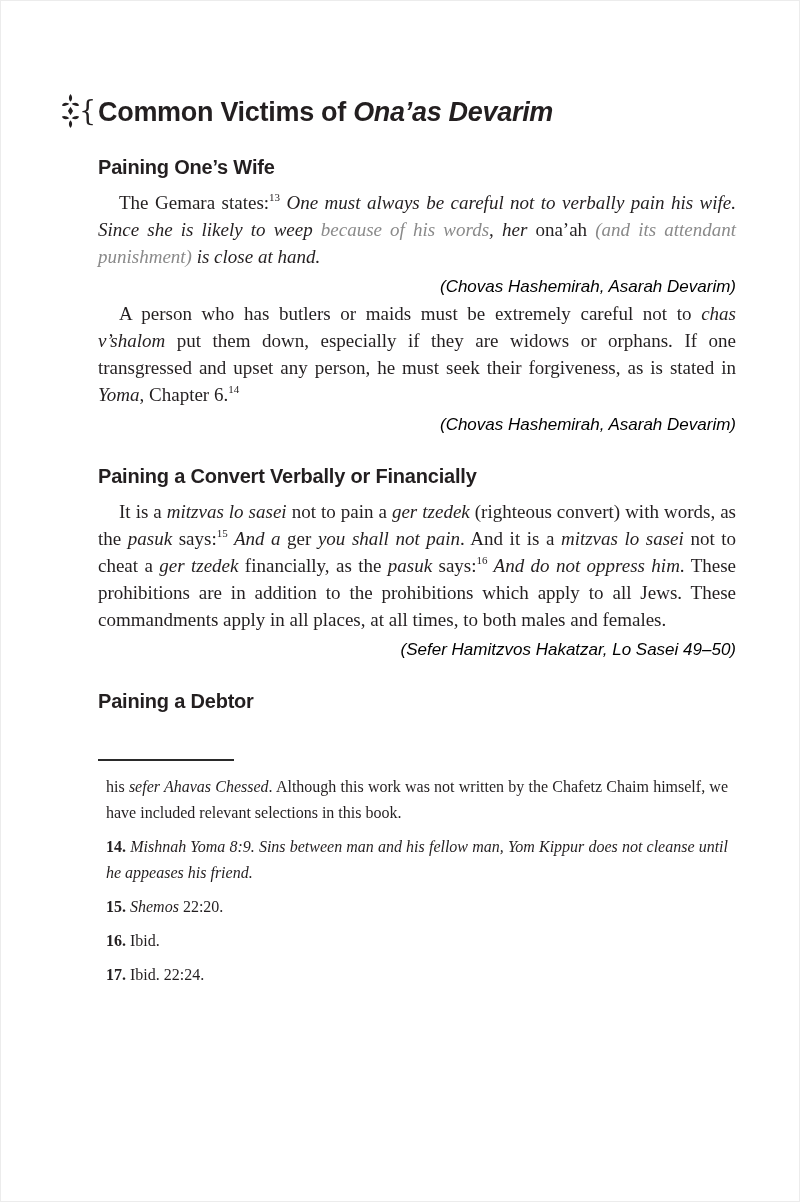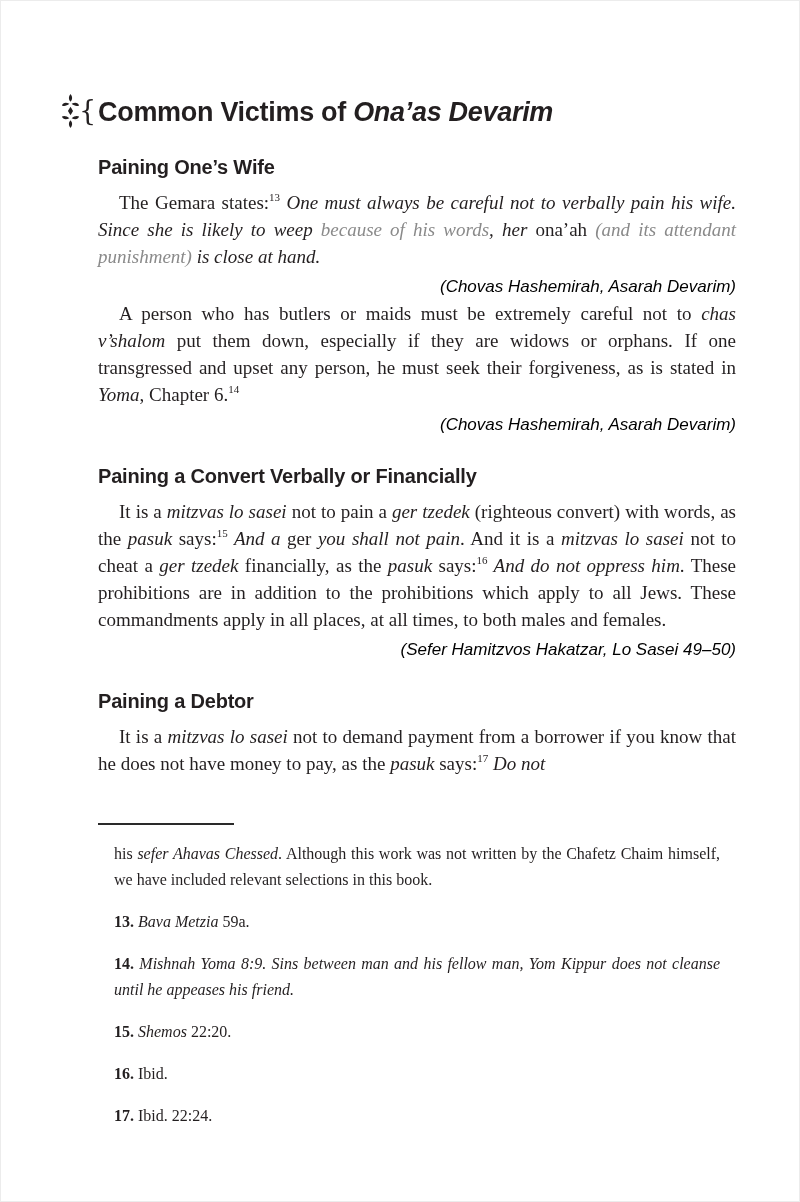--- a/index.html
+++ b/index.html
@@ -81,21 +81,21 @@
   }
   
   .footnotes { margin-top: 46px; }
   .fn-rule {
     width: 136px;
     height: 0;
     border-top: 2px solid #2a2a2a;
     margin: 0 0 13px 0;
   }
   .fn {
-    margin: 16px;
+    margin: 8px;
     font-size: 16px;
     line-height: 26px;
     text-align: justify;
     color: #231f20;
   }
   .fn + .fn { margin-top: 1px; }
   .fn .i  { font-style: italic; }
   .fn-num { font-weight: 700; }
   
   .page-footer {
@@ -151,27 +151,25 @@
   </section>
 
   <section>
     <h2 class="sec-heading">Paining a Convert Verbally or Financially</h2>
     <p class="body-para"><span>It is a </span><span class="i">mitzvas lo sasei </span><span>not to pain a </span><span class="i">ger tzedek </span><span>(righteous convert) with words, as the </span><span class="i">pasuk </span><span>says:</span><sup>15</sup><span class="i"> And a </span><span>ger </span><span class="i">you shall not pain</span><span>. And it is a </span><span class="i">mitzvas lo sasei </span><span>not to cheat a </span><span class="i">ger tzedek </span><span>financially, as the </span><span class="i">pasuk </span><span>says:</span><sup>16</sup><span class="i"> And do not oppress him</span><span>. These prohibitions are in addition to the prohibitions which apply to all Jews. These commandments apply in all places, at all times, to both males and females.</span></p>
     <p class="attrib">(Sefer Hamitzvos Hakatzar, Lo Sasei 49–50)</p>
   </section>
 
   <section>
     <h2 class="sec-heading">Paining a Debtor</h2>
-    <p class="body-para"><span>It is a </span><span class="i">mitzvas lo sasei </span><span>not to demand payment from a borrower if you know that he does not have money to pay, as the </span><span class="i">pasuk </span><span>says:</span><sup>17</sup><span class="i"> Do not</span></p>
   </section>
 
   <div class="footnotes">
     <div class="fn-rule"></div>
     <p class="fn"><span>his </span><span class="i">sefer Ahavas Chessed</span><span>. Although this work was not written by the Chafetz Chaim himself, we have included relevant selections in this book.</span></p>
-    <p class="fn"><span class="fn-num">13.</span><span><span> </span><span class="i">Bava Metzia </span><span>59a.</span></span></p>
     <p class="fn"><span class="fn-num">14.</span><span><span> </span><span class="i">Mishnah Yoma 8:9. Sins between man and his fellow man, Yom Kippur does not cleanse until he appeases his friend.</span></span></p>
     <p class="fn"><span class="fn-num">15.</span><span><span> </span><span class="i">Shemos </span><span>22:20.</span></span></p>
     <p class="fn"><span class="fn-num">16.</span><span><span> Ibid.</span></span></p>
     <p class="fn"><span class="fn-num">17.</span><span><span> Ibid. 22:24.</span></span></p>
   </div>
 
 
 </div>
 
 </body></html>

